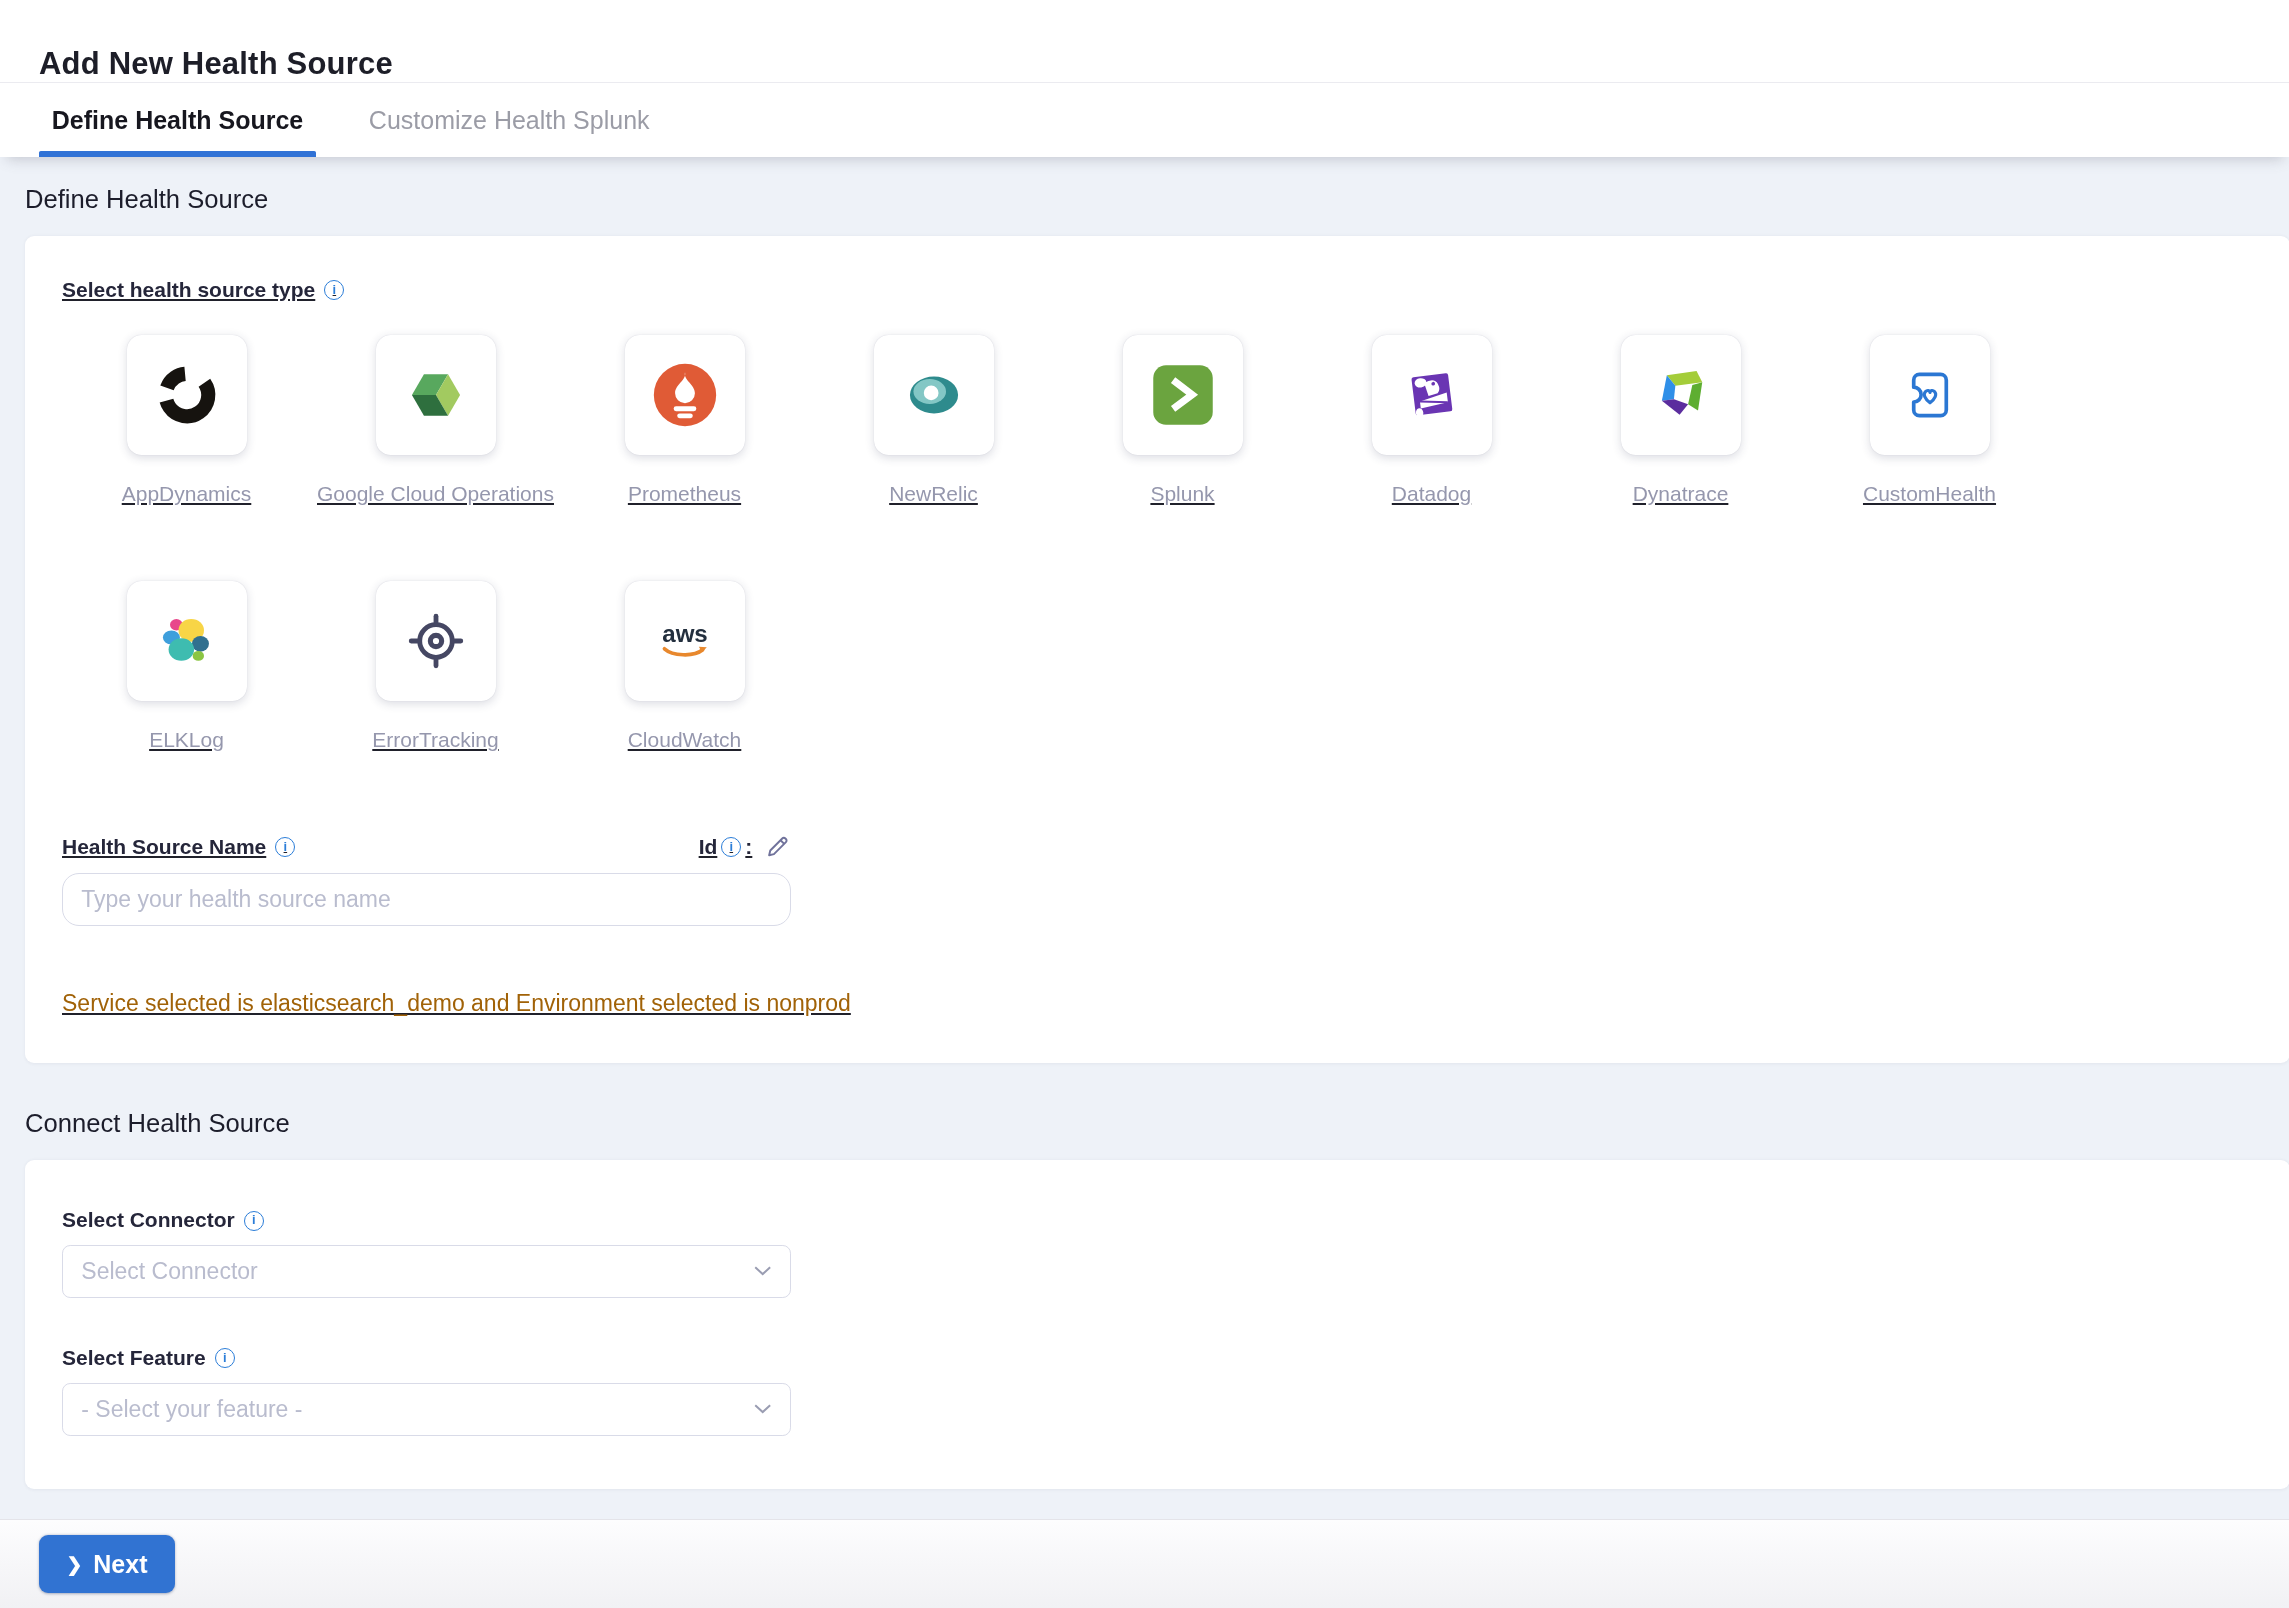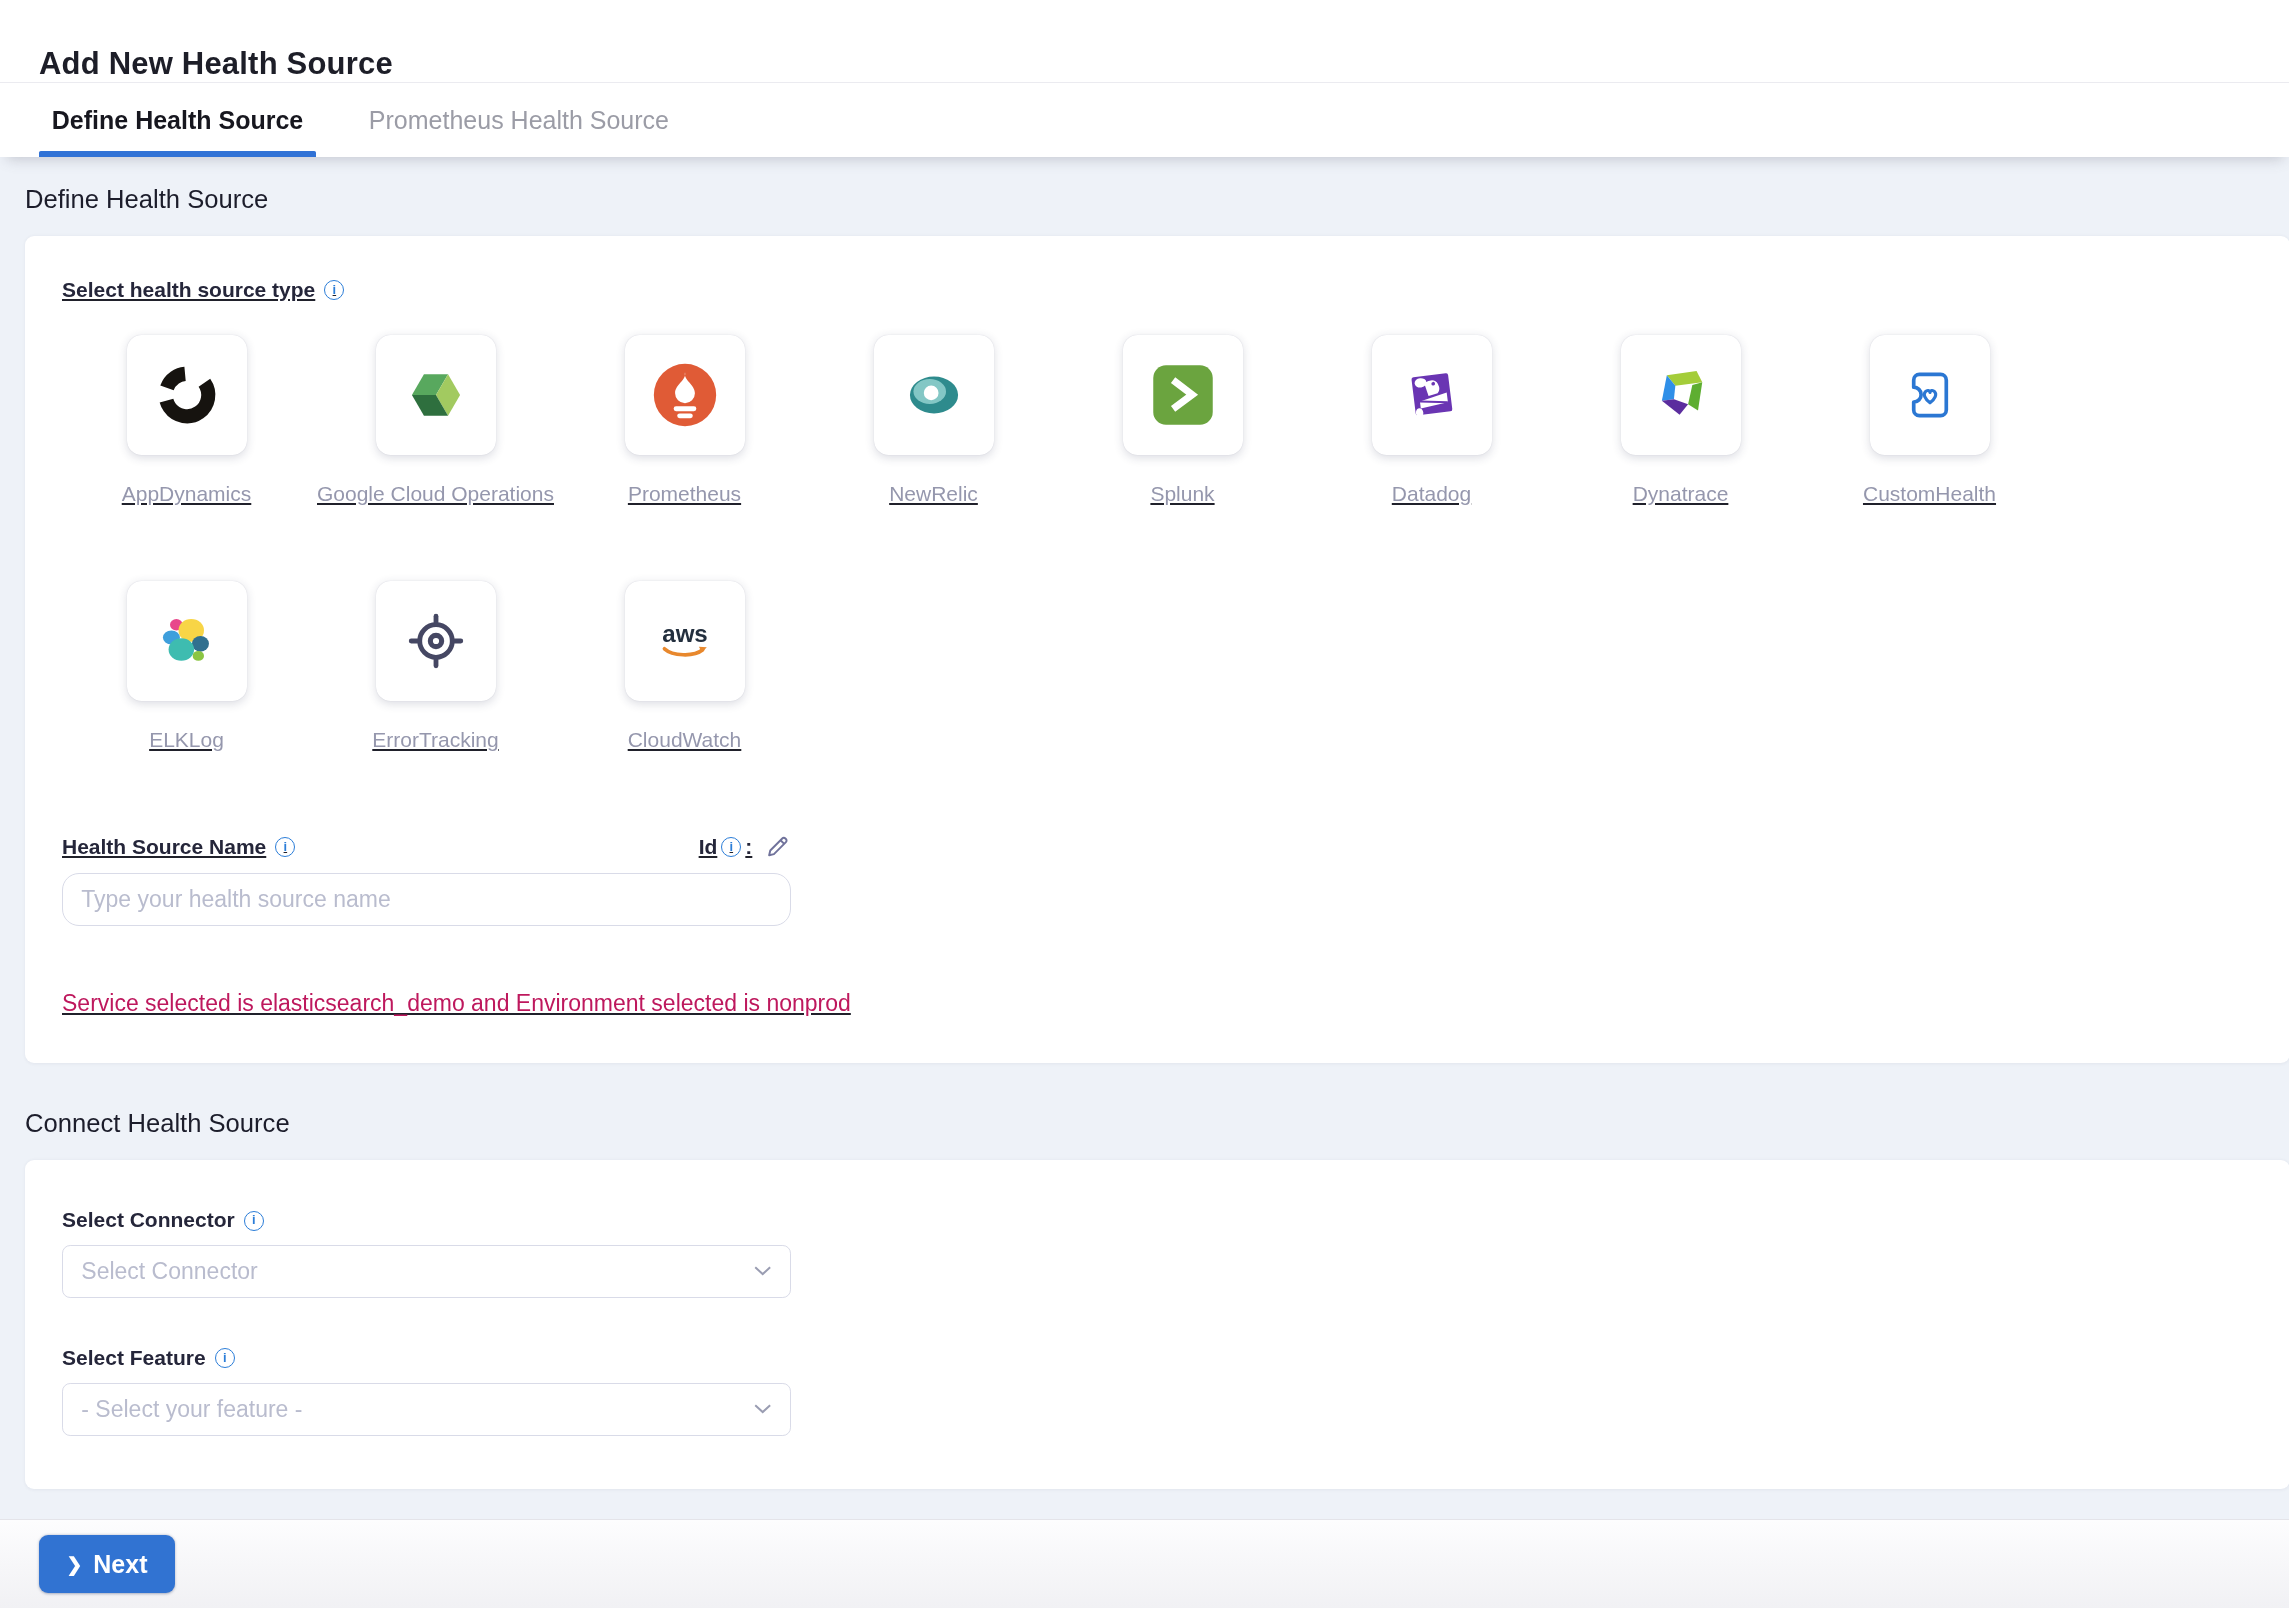--- a/index.html
+++ b/index.html
@@ -69,21 +69,21 @@
   .inline-row { display:flex; justify-content:space-between; align-items:center; width:729px; margin-top:5.5px; }
   .id-group { display:flex; align-items:center; gap:4px; font-size:21px; font-weight:600; color:#25263a; }
   .pencil-btn { cursor:pointer; display:inline-flex; margin-left:7.3px; }
   .text-input {
     margin-top:12.8px; width:729px; height:53px;
     border:1.8px solid #d9dbe8; border-radius:17px; padding:0 18.3px;
     font-size:23px; color:#22232e; background:#fff; outline:none;
     font-family:"Liberation Sans", sans-serif;
   }
   .text-input::placeholder { color:#b9bcce; }
-  .service-text { margin-top:64px; font-size:23px; color:#be185d; }
+  .service-text { margin-top:64px; font-size:23px; color:#a16207; }
   .heading-2 { margin-top:44px; }
   
   .dropdown {
     width:729px; height:53px; margin-top:12.8px;
     border:1.8px solid #d9dbe8; border-radius:8.2px; background:#fff; cursor:pointer;
     display:flex; align-items:center; justify-content:space-between; padding:0 18.3px;
   }
   .dropdown .ph { font-size:23px; color:#b9bcce; }
   .feature-row { margin-top:48px; }
   
@@ -107,21 +107,21 @@
 
 <div class="header">
   <div class="page-title">Add New Health Source</div>
 </div>
 
 <div class="tabbar">
   <div class="tab active">
     <span>Define Health Source</span>
   </div>
   <div class="tab inactive">
-    <span>Prometheus Health Source</span>
+    <span>Customize Health Splunk</span>
   </div>
 </div>
 
 <div class="main">
 
   <h2 class="section-heading">Define Health Source</h2>
 
   <div class="card card1">
 
     <div class="field-label-row">

